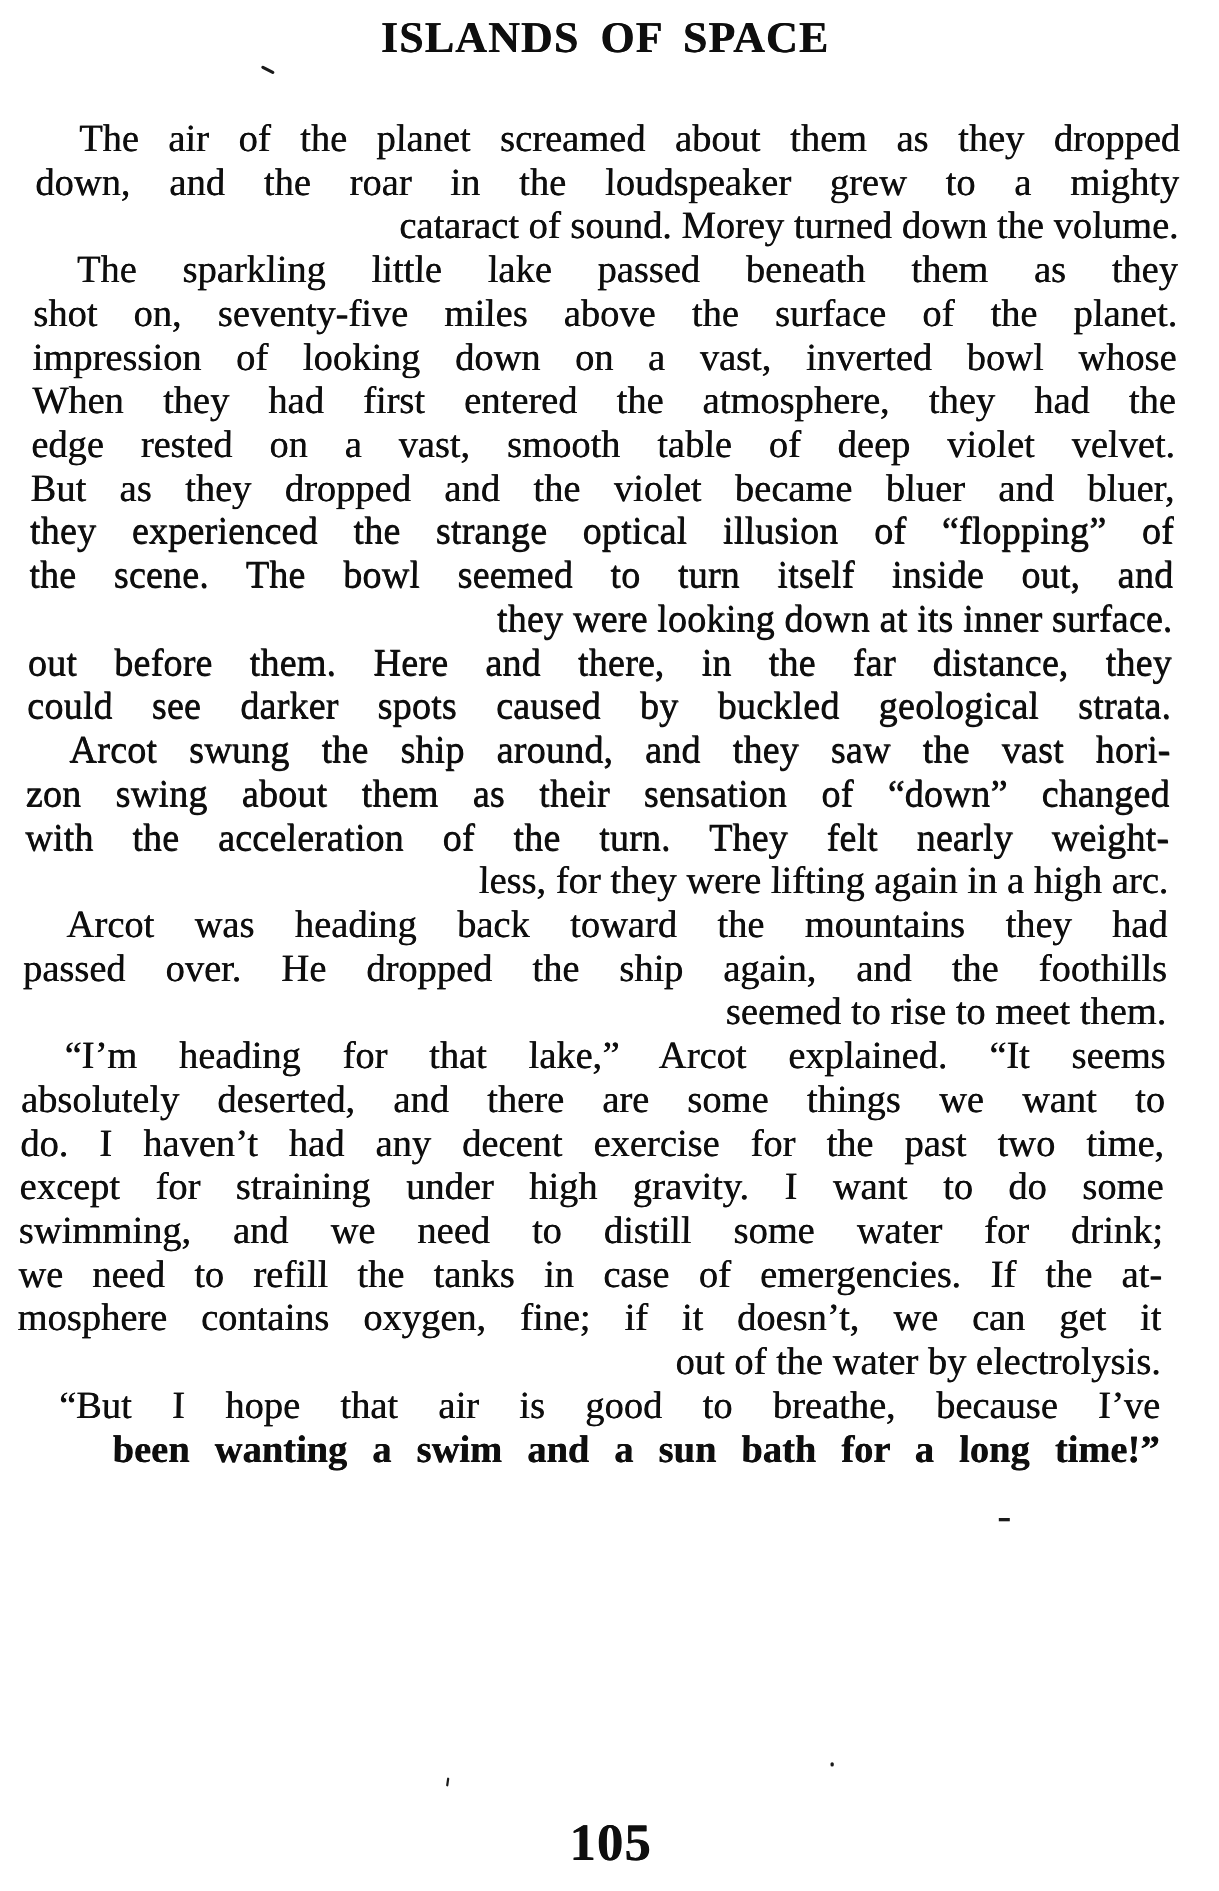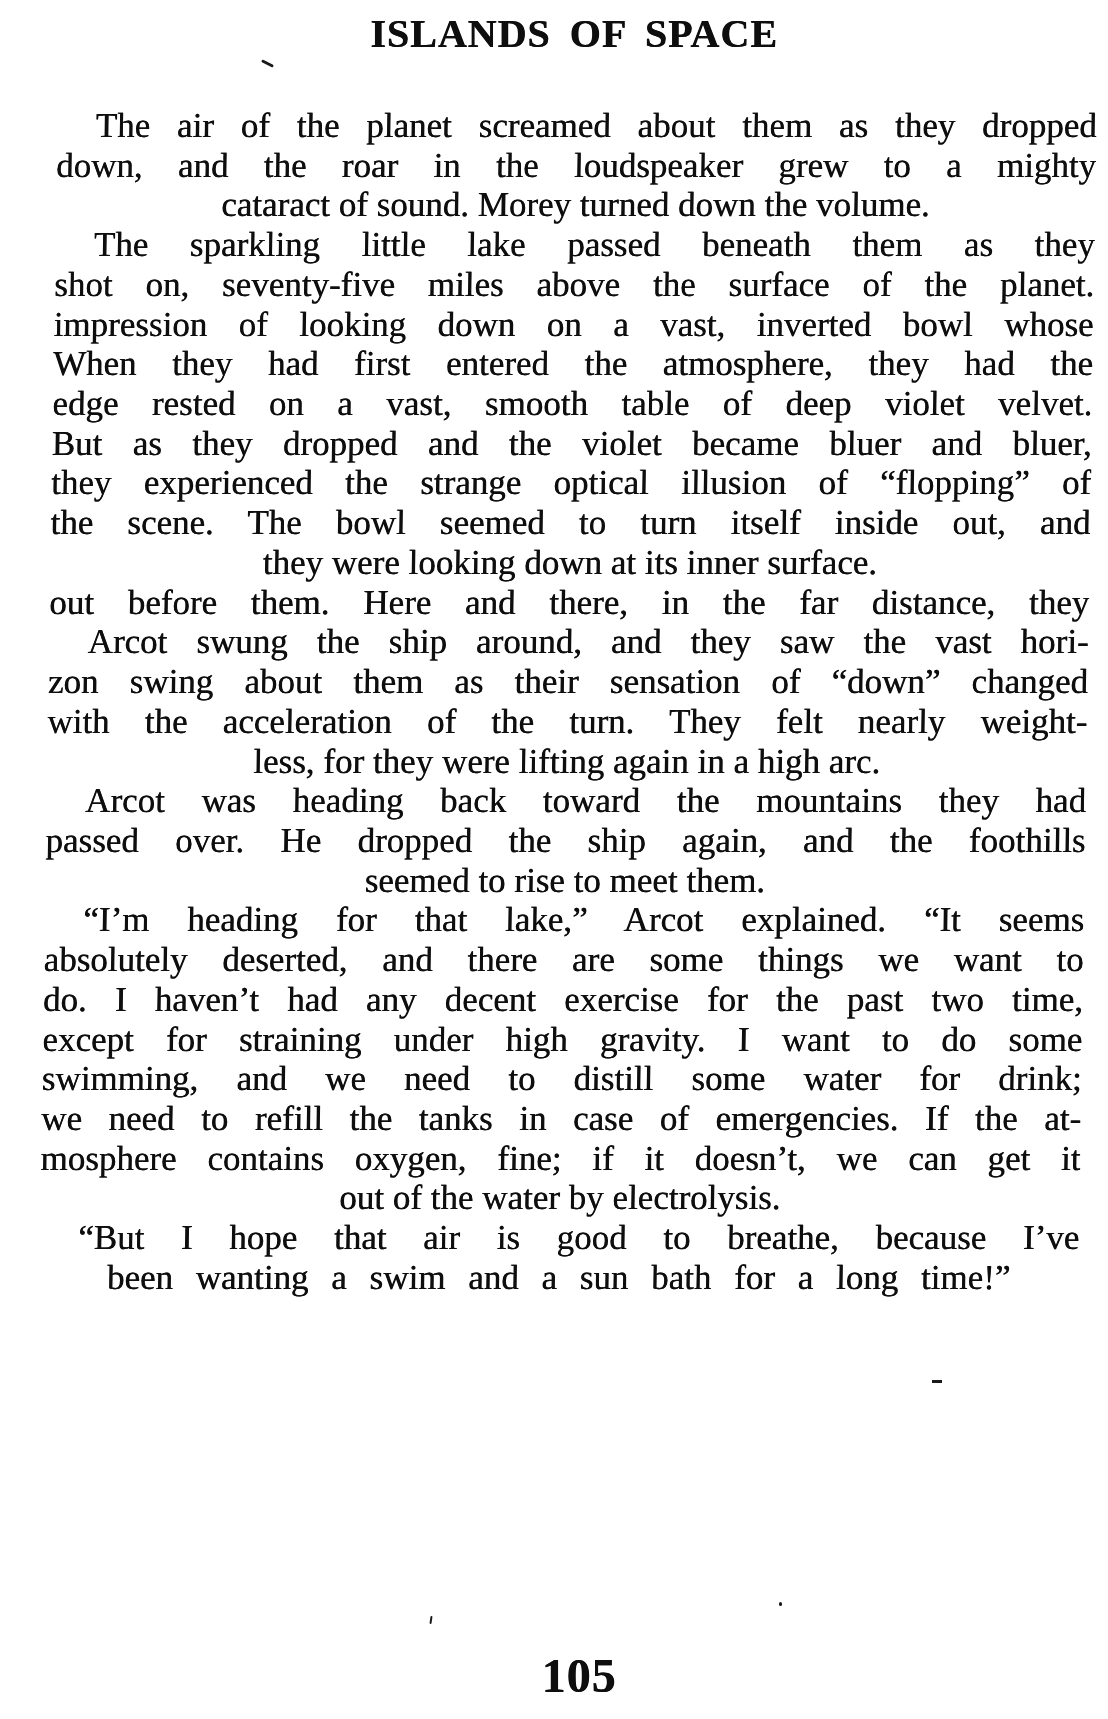--- a/index.html
+++ b/index.html
@@ -4,21 +4,21 @@
 <style>
   html, body { margin: 0; padding: 0; }
   body {
     width: 1108px; height: 1719px;
     background: #ffffff;
     position: relative;
     overflow: hidden;
     font-family: "Liberation Serif", "DejaVu Serif", serif;
     color: #0e0e0e;
   }
-  .page { position: absolute; inset: 0; margin-left: 24px; }
+  .page { position: absolute; inset: 0; }
 
   .title {
     position: absolute;
     top: 12px; left: 0; width: 1100px;
     margin: 0;
     text-align: center;
     font-size: 40px;
     font-weight: bold;
     letter-spacing: 1px;
     word-spacing: 8px;
@@ -38,23 +38,23 @@
   .paragraph { margin: 0; padding: 0; }
   .line {
     height: 39.72px;
     line-height: 39.72px;
     overflow: hidden;
     text-align: justify;
     white-space: normal;
   }
   
   .line.j::after { content: ""; display: inline-block; width: 100%; height: 0; }
-  .line.last { text-align: center; }
+  .line.last { text-align: right; }
   .line.indent { text-indent: 39px; }
-  .line.spread { word-spacing: 14px; }
+  .line.spread { word-spacing: 14px; font-weight: bold; }
 
   .page-number {
     position: absolute;
     top: 1652px; left: 0; width: 1110px;
     text-align: center;
     font-size: 48px;
     font-weight: bold;
     letter-spacing: 1px;
     line-height: 48px;
     text-shadow: 0.5px 0.3px 0 #0e0e0e;
@@ -99,20 +99,21 @@
         <div class="line j">impression of looking down on a vast, inverted bowl whose</div>
         <div class="line j">When they had first entered the atmosphere, they had the</div>
         <div class="line j">edge rested on a vast, smooth table of deep violet velvet.</div>
         <div class="line j">But as they dropped and the violet became bluer and bluer,</div>
         <div class="line j">they experienced the strange optical illusion of “flopping” of</div>
         <div class="line j">the scene. The bowl seemed to turn itself inside out, and</div>
         <div class="line last">they were looking down at its inner surface.</div>
       </div>
       <div class="paragraph">
         <div class="line j">out before them. Here and there, in the far distance, they</div>
+        <div class="line j">could see darker spots caused by buckled geological strata.</div>
       </div>
       <div class="paragraph">
         <div class="line indent j">Arcot swung the ship around, and they saw the vast hori-</div>
         <div class="line j">zon swing about them as their sensation of “down” changed</div>
         <div class="line j">with the acceleration of the turn. They felt nearly weight-</div>
         <div class="line last">less, for they were lifting again in a high arc.</div>
       </div>
       <div class="paragraph">
         <div class="line indent j">Arcot was heading back toward the mountains they had</div>
         <div class="line j">passed over. He dropped the ship again, and the foothills</div>

